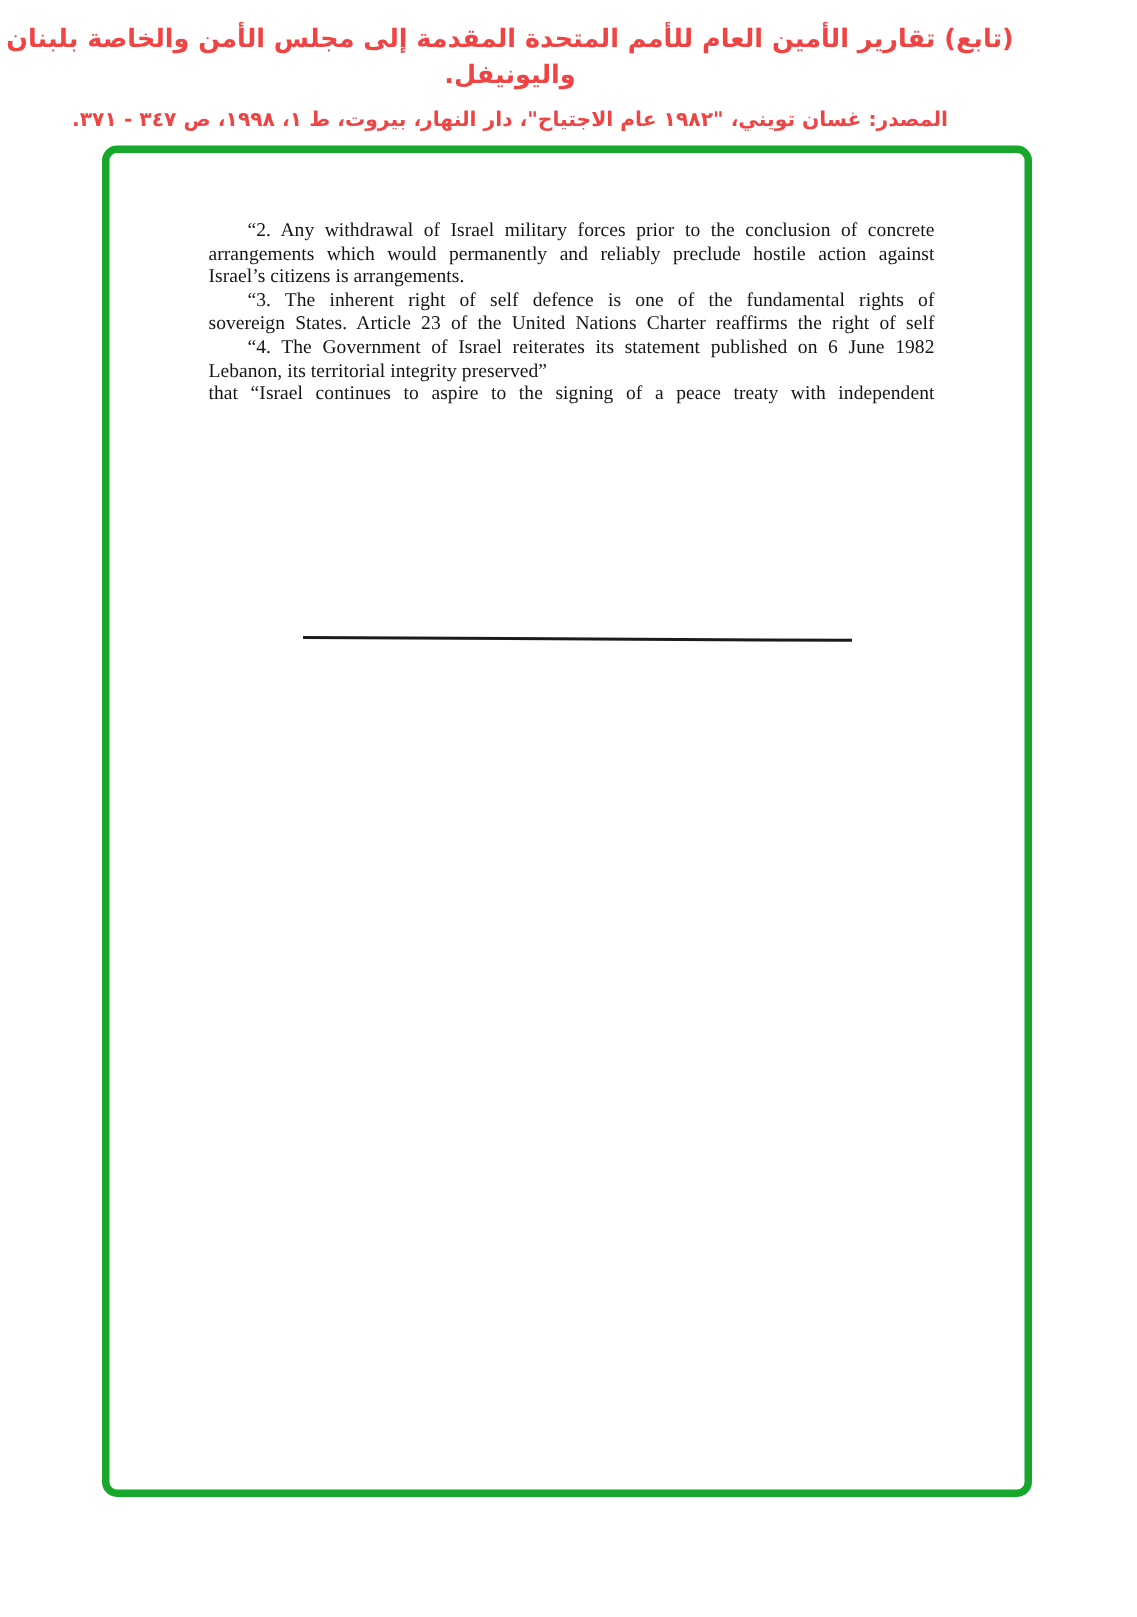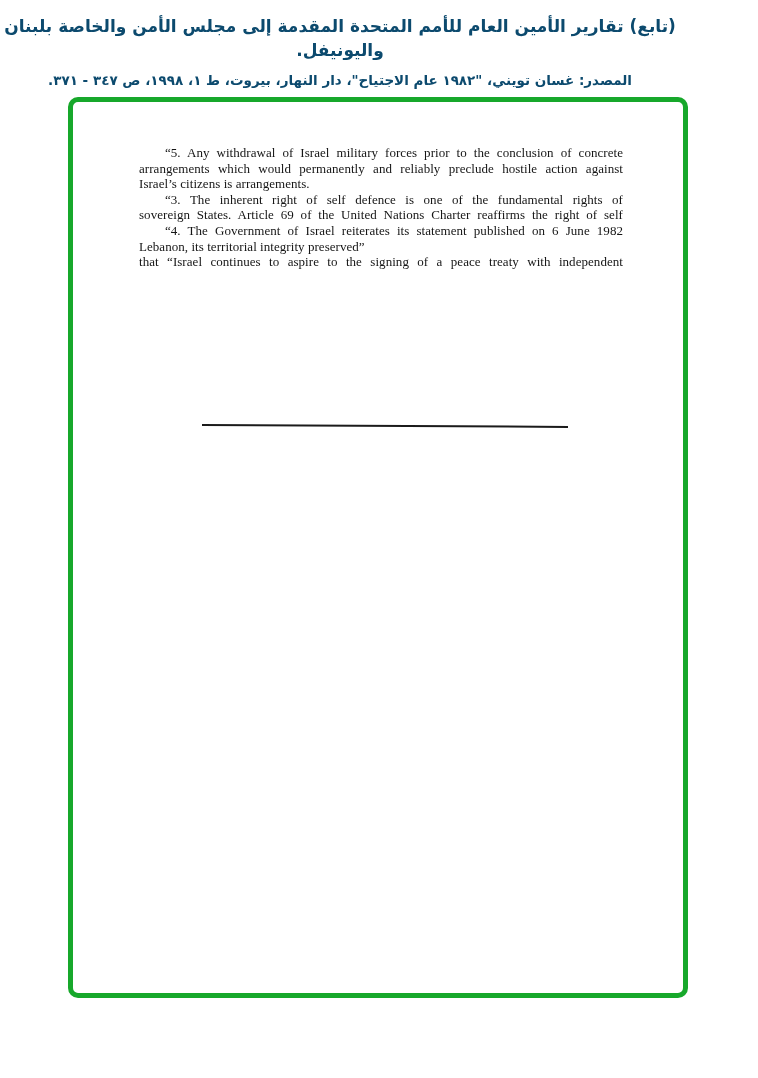--- a/index.html
+++ b/index.html
@@ -10,21 +10,21 @@
     position: relative;
     overflow: hidden;
   }
   .canvas { position: absolute; left: 0; top: 0; width: 758px; height: 1078px; }
 
   .arabic-header {
     position: absolute; left: 0; top: 14px; width: 680px;
     text-align: center;
     direction: rtl;
     font-family: "DejaVu Sans", sans-serif;
-    color: #0c4a6e;
+    color: #ef4444;
   }
   .arabic-header .h-line1 {
     font-size: 17px; font-weight: 800; line-height: 24px;
     letter-spacing: 0.2px;
   }
   .arabic-header .h-line2 {
     font-size: 13.5px; font-weight: 800; line-height: 20px;
     margin-top: 8px;
   }
 
@@ -65,25 +65,25 @@
 <div class="canvas">
 
   <div class="arabic-header">
     <div class="h-line1" dir="rtl">(تابع) تقارير الأمين العام للأمم المتحدة المقدمة إلى مجلس الأمن والخاصة بلبنان واليونيفل.</div>
     <div class="h-line2" dir="rtl">المصدر: غسان تويني، "١٩٨٢ عام الاجتياح"، دار النهار، بيروت، ط ١، ١٩٩٨، ص ٣٤٧ - ٣٧١.</div>
   </div>
 
   <div class="green-frame" style="border-color: rgb(23, 168, 43);">
 
     <div class="doc-body" style="color: rgb(21, 21, 21);">
-      <div class="tline just indent">“5. Any withdrawal of Israel military forces prior to the conclusion of concrete</div>
+      <div class="tline just indent">“2. Any withdrawal of Israel military forces prior to the conclusion of concrete</div>
       <div class="tline just">arrangements which would permanently and reliably preclude hostile action against</div>
       <div class="tline">Israel’s citizens is arrangements.</div>
       <div class="tline just indent">“3. The inherent right of self defence is one of the fundamental rights of</div>
-      <div class="tline just">sovereign States. Article 69 of the United Nations Charter reaffirms the right of self</div>
+      <div class="tline just">sovereign States. Article 23 of the United Nations Charter reaffirms the right of self</div>
       <div class="tline just indent">“4. The Government of Israel reiterates its statement published on 6 June 1982</div>
       <div class="tline">Lebanon, its territorial integrity preserved”</div>
       <div class="tline just">that “Israel continues to aspire to the signing of a peace treaty with independent</div>
     </div>
 
     <div class="divider"></div>
 
   </div>
 
 </div>

